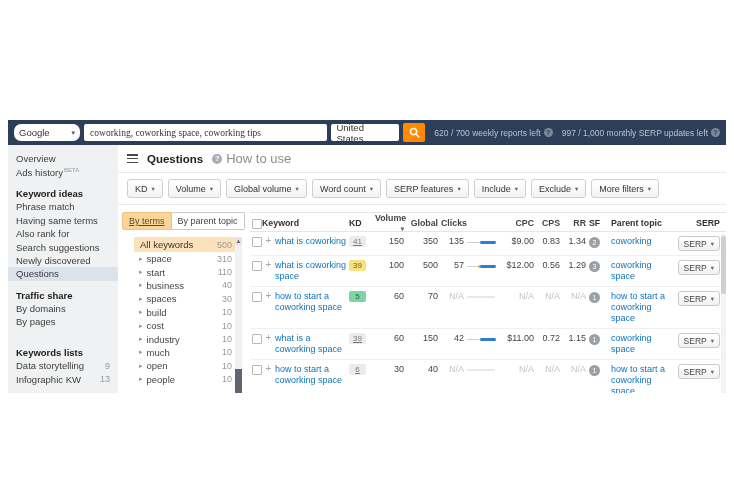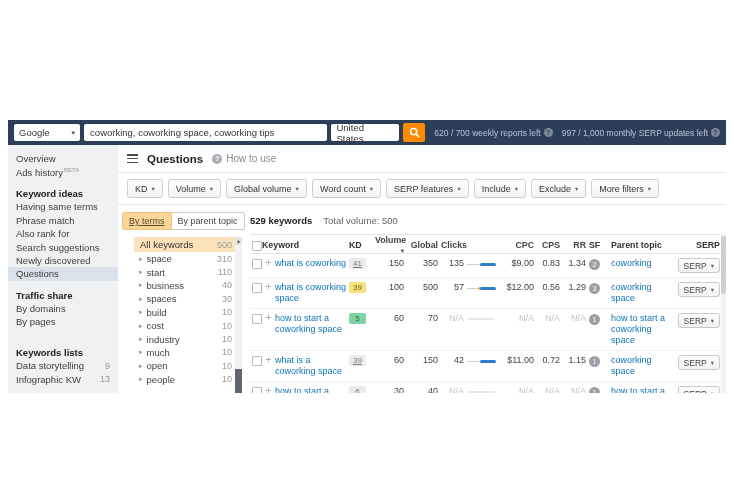--- a/index.html
+++ b/index.html
@@ -5,23 +5,23 @@
   html,body{margin:0;padding:0;background:#fff;}
   .canvas{position:relative;width:734px;height:501px;background:#ffffff;overflow:hidden;
           font-family:"Liberation Sans",sans-serif;-webkit-font-smoothing:antialiased;}
   .app{position:absolute;left:8px;top:120px;width:718px;height:273px;overflow:hidden;background:#fff;}
 
   
   .navbar{height:25px;background:#2d3e59;display:flex;align-items:center;padding:0 6px;box-sizing:border-box;}
   .dd{background:#fff;border-radius:2px;height:17px;display:flex;align-items:center;justify-content:space-between;
       font-size:9.5px;color:#333;padding:0 5px;box-sizing:border-box;cursor:pointer;}
   .dd .caret{color:#555;font-size:7px;margin-left:4px;}
-  .engine{width:74px;margin-right:4px;}
+  .engine{width:74px;margin-right:4px;border-radius:7px;}
   .query{background:#fff;border:none;border-radius:2px;height:17px;width:276px;font-size:9.5px;color:#333;
-         padding:0 6px;box-sizing:border-box;margin-right:4px;font-family:Liberation Sans, sans-serif;}
+         padding:0 6px;box-sizing:border-box;margin-right:4px;font-family:Liberation Serif, serif;}
   .country{width:68px;margin-right:4px;gap:40px;}
   .search-btn{width:25px;height:19px;background:#ff8a00;border:none;border-radius:2px;display:flex;
               align-items:center;justify-content:center;cursor:pointer;padding:0;}
   .quota{color:#b9c3d3;font-size:8.5px;display:flex;align-items:center;gap:3px;margin-left:9px;white-space:nowrap;}
   .info-icon{width:9px;height:9px;border-radius:50%;background:#7c8798;color:#2d3e59;font-size:7px;font-weight:bold;
              display:inline-flex;align-items:center;justify-content:center;flex:none;}
 
   
   .content{display:flex;height:248px;background:#fff;}
   .sidebar{width:110px;flex:none;background:#f0f1f2;padding-top:7px;box-sizing:border-box;overflow:hidden;}
@@ -33,21 +33,21 @@
   .sb-badge{font-size:6px;color:#999;margin-left:1px;}
   .sb-count{color:#999;font-size:9px;}
 
   .main{flex:1;min-width:0;display:flex;flex-direction:column;background:#fff;}
   .main-header{height:27px;flex:none;display:flex;align-items:center;padding-left:9px;border-bottom:1px solid #e9e9e9;}
   .hamburger{width:11px;height:9px;display:flex;flex-direction:column;justify-content:space-between;cursor:pointer;}
   .hamburger i{height:1.5px;background:#4a4a4a;display:block;}
   .title{font-size:11.5px;font-weight:bold;color:#222;margin-left:9px;}
   .help-circle{width:10px;height:10px;border-radius:50%;background:#a9aeb5;color:#fff;font-size:7.5px;font-weight:bold;
                display:inline-flex;align-items:center;justify-content:center;margin-left:9px;cursor:pointer;}
-  .help-label{font-size:10px;color:#8c8c8c;margin-left:4px;cursor:pointer;}
+  .help-label{font-size:13px;color:#8c8c8c;margin-left:4px;cursor:pointer;}
 
   .filter-row{height:31px;flex:none;display:flex;align-items:center;gap:5px;padding-left:9px;border-bottom:1px solid #e9e9e9;}
   .filter-btn{height:19px;border:1px solid #cfcfcf;border-radius:3px;background:linear-gradient(#fff,#f3f3f3);
               font-size:9px;color:#333;display:inline-flex;align-items:center;padding:0 7px;gap:4px;cursor:pointer;
               font-family:"Liberation Sans",sans-serif;}
   .caret.sm{color:#666;font-size:6.5px;}
 
   .body{flex:1;display:flex;padding-top:7px;min-height:0;}
 
   
@@ -141,24 +141,24 @@
           <div class="sb-item">
             <span>Overview</span>
           </div>
           <div class="sb-item">
             <span>Ads history<sup class="sb-badge">BETA</sup></span>
           </div>
           <div class="sb-item sb-header">
             <span>Keyword ideas</span>
           </div>
           <div class="sb-item">
+            <span>Phrase match</span>
+          </div>
+          <div class="sb-item">
             <span>Having same terms</span>
-          </div>
-          <div class="sb-item">
-            <span>Phrase match</span>
           </div>
           <div class="sb-item">
             <span>Also rank for</span>
           </div>
           <div class="sb-item">
             <span>Search suggestions</span>
           </div>
           <div class="sb-item">
             <span>Newly discovered</span>
           </div>
@@ -300,24 +300,20 @@
                   <span class="term-count">10</span>
                 </div>
               </div>
             <div class="terms-scrollbar">
               <div class="arrow">▲</div>
               <div class="thumb"></div>
             </div>
           </div>
 
           <div class="table-panel">
-            <div class="summary">
-              <b>529 keywords</b>
-              <span>Total volume: 500</span>
-            </div>
 
             <div class="thead">
               <span class="checkbox"></span>
               <div class="cell th-keyword">Keyword</div>
               <div class="cell">KD</div>
               <div class="cell num">
                 <span>Volume</span>
                 <span class="caret sm">▾</span>
               </div>
               <div class="cell num">Global</div>

